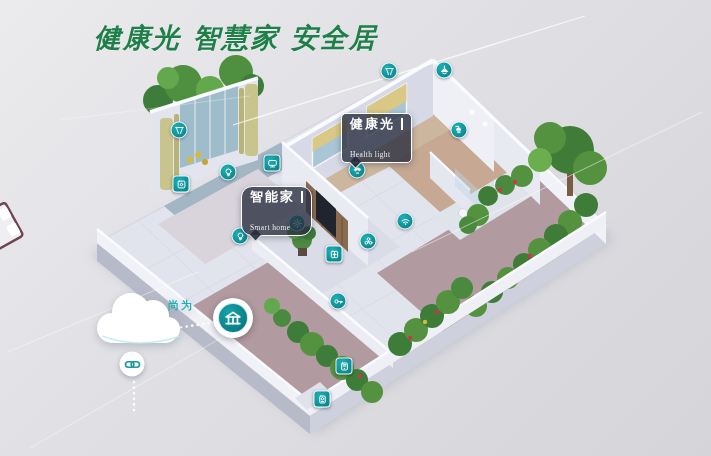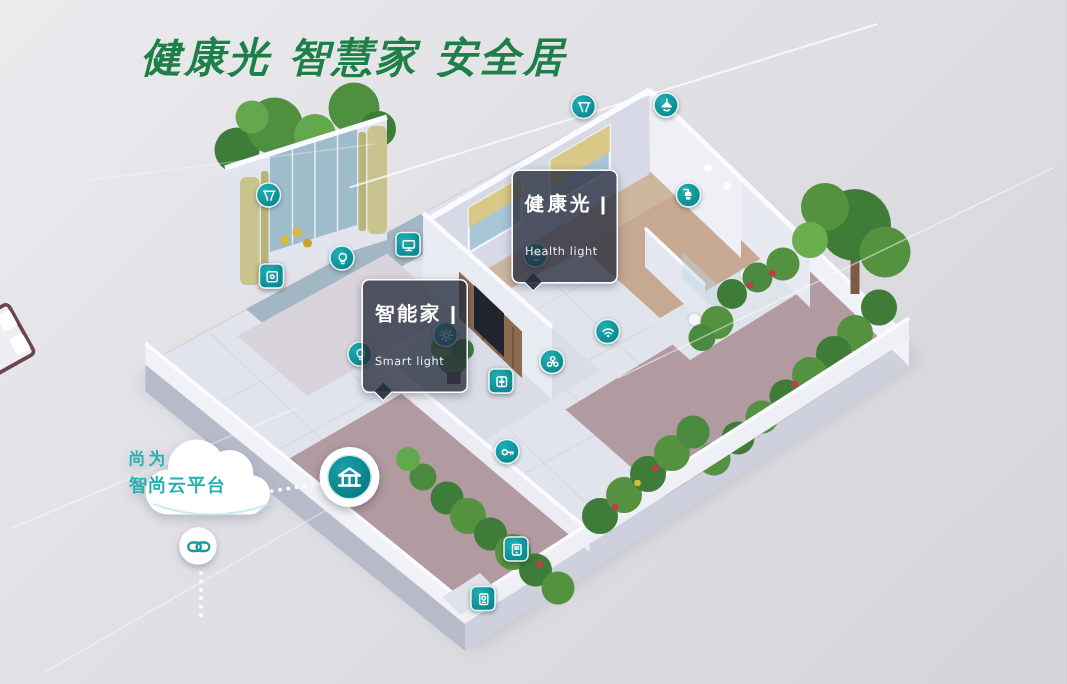--- a/index.html
+++ b/index.html
@@ -8,31 +8,31 @@
   .stage *{box-sizing:border-box;}
   svg{display:block;}
   .layer{position:absolute;left:0;top:0;width:711px;height:456px;}
 
   
   .title{position:absolute;left:94px;top:20px;margin:0;font-size:27px;font-weight:bold;font-style:italic;
          color:#1e7f48;letter-spacing:2px;white-space:nowrap;text-shadow:0 1px 0 rgba(255,255,255,.35);}
 
   
   .callout{position:absolute;background:rgba(38,44,60,.78);border:1.5px solid #fff;border-radius:5px;
-           padding:16px 8px;color:#fff;box-shadow:0 2px 6px rgba(30,40,60,.35);z-index:30;}
+           padding:3px 8px;color:#fff;box-shadow:0 2px 6px rgba(30,40,60,.35);z-index:30;font-family:Liberation Serif, serif;}
   .callout .zh{font-size:13px;font-weight:bold;letter-spacing:2px;display:flex;align-items:center;
                line-height:1.15;white-space:nowrap;}
   .callout .bar{display:inline-block;width:2px;height:12px;background:#fff;margin-left:6px;}
   .callout .en{font-size:7.5px;letter-spacing:.4px;color:#e9ecf2;margin-top:18px;white-space:nowrap;}
   .callout.tail-bl::after{content:"";position:absolute;left:9px;bottom:-5.5px;width:8px;height:8px;
       background:rgba(38,44,60,.9);border-right:1.5px solid #fff;border-bottom:1.5px solid #fff;transform:rotate(45deg);}
   .callout.tail-tl::after{content:"";position:absolute;left:9px;top:-5.5px;width:8px;height:8px;
       background:rgba(38,44,60,.9);border-left:1.5px solid #fff;border-top:1.5px solid #fff;transform:rotate(45deg);}
   #callout-health{left:341px;top:113px;}
-  #callout-smart{left:241px;top:186px;}
+  #callout-smart{left:241px;top:186px;border-radius:11px;}
   #callout-safe{left:349px;top:301px;}
 
   
   .dev{position:absolute;transform:translate(-50%,-50%);width:17px;height:17px;border-radius:50%;
        background:radial-gradient(circle at 35% 30%,#1fb0b6,#0c8b92 72%);
        border:1.5px solid rgba(255,255,255,.9);box-shadow:0 1px 3px rgba(20,40,50,.4);
        display:flex;align-items:center;justify-content:center;z-index:25;}
   .dev.square{border-radius:4px;}
   .dev svg{width:12px;height:12px;}
 
@@ -48,21 +48,21 @@
   
   .link-pill{position:absolute;left:132px;top:364px;transform:translate(-50%,-50%);width:25px;height:25px;
        border-radius:50%;background:#fff;box-shadow:0 2px 5px rgba(120,130,150,.55);
        display:flex;align-items:center;justify-content:center;z-index:26;}
   .link-pill svg{width:18px;height:18px;}
 
   
   .cloud{position:absolute;left:86px;top:284px;width:108px;height:74px;z-index:24;
          filter:drop-shadow(0 3px 4px rgba(130,140,160,.45));}
   .cloud-shape{position:absolute;left:0;top:0;width:108px;height:74px;}
-  .cloud-text{position:absolute;left:0;top:14px;width:108px;text-align:left;color:#24afb5;font-weight:bold;}
+  .cloud-text{position:absolute;left:0;top:14px;width:108px;text-align:right;color:#24afb5;font-weight:bold;}
   .cloud-text .l1{font-size:11px;letter-spacing:2px;}
   .cloud-text .l2{font-size:12px;letter-spacing:1px;margin-top:2px;}
 </style>
 </head>
 <body>
 
 <div class="stage">
 
   <svg class="layer" viewBox="0 0 711 456">
     <defs>
@@ -363,21 +363,20 @@
         <circle cx="26" cy="44" r="15"></circle>
         <circle cx="45" cy="28" r="19"></circle>
         <circle cx="67" cy="32" r="16"></circle>
         <circle cx="82" cy="45" r="12"></circle>
         <rect x="20" y="40" width="70" height="19" rx="9.5"></rect>
       </g>
       <path d="M16,52 q38,14 78,0" fill="none" stroke="#bfe8ea" stroke-width="1.4" opacity=".8"></path>
     </svg>
     <div class="cloud-text">
       <div class="l1">尚为</div>
-      <div class="l2">智尚云平台</div>
     </div>
   </div>
 
   <div class="link-pill">
     <svg viewBox="-9 -9 18 18">
         <g stroke="#1899a0" stroke-width="1.6" fill="none" stroke-linecap="round">
       <rect x="-7" y="-2.8" width="8.4" height="5.6" rx="2.8"></rect>
       <rect x="-1.4" y="-2.8" width="8.4" height="5.6" rx="2.8"></rect>
     </g>
       </svg>
@@ -545,16 +544,16 @@
         <span>健康光</span>
         <i class="bar"></i>
       </div>
     <div class="en">Health light</div>
   </div>
   <div class="callout tail-bl" id="callout-smart">
     <div class="zh">
         <span>智能家</span>
         <i class="bar"></i>
       </div>
-    <div class="en">Smart light</div>
+    <div class="en">Smart home</div>
   </div>
 
 </div>
 
 </body></html>

